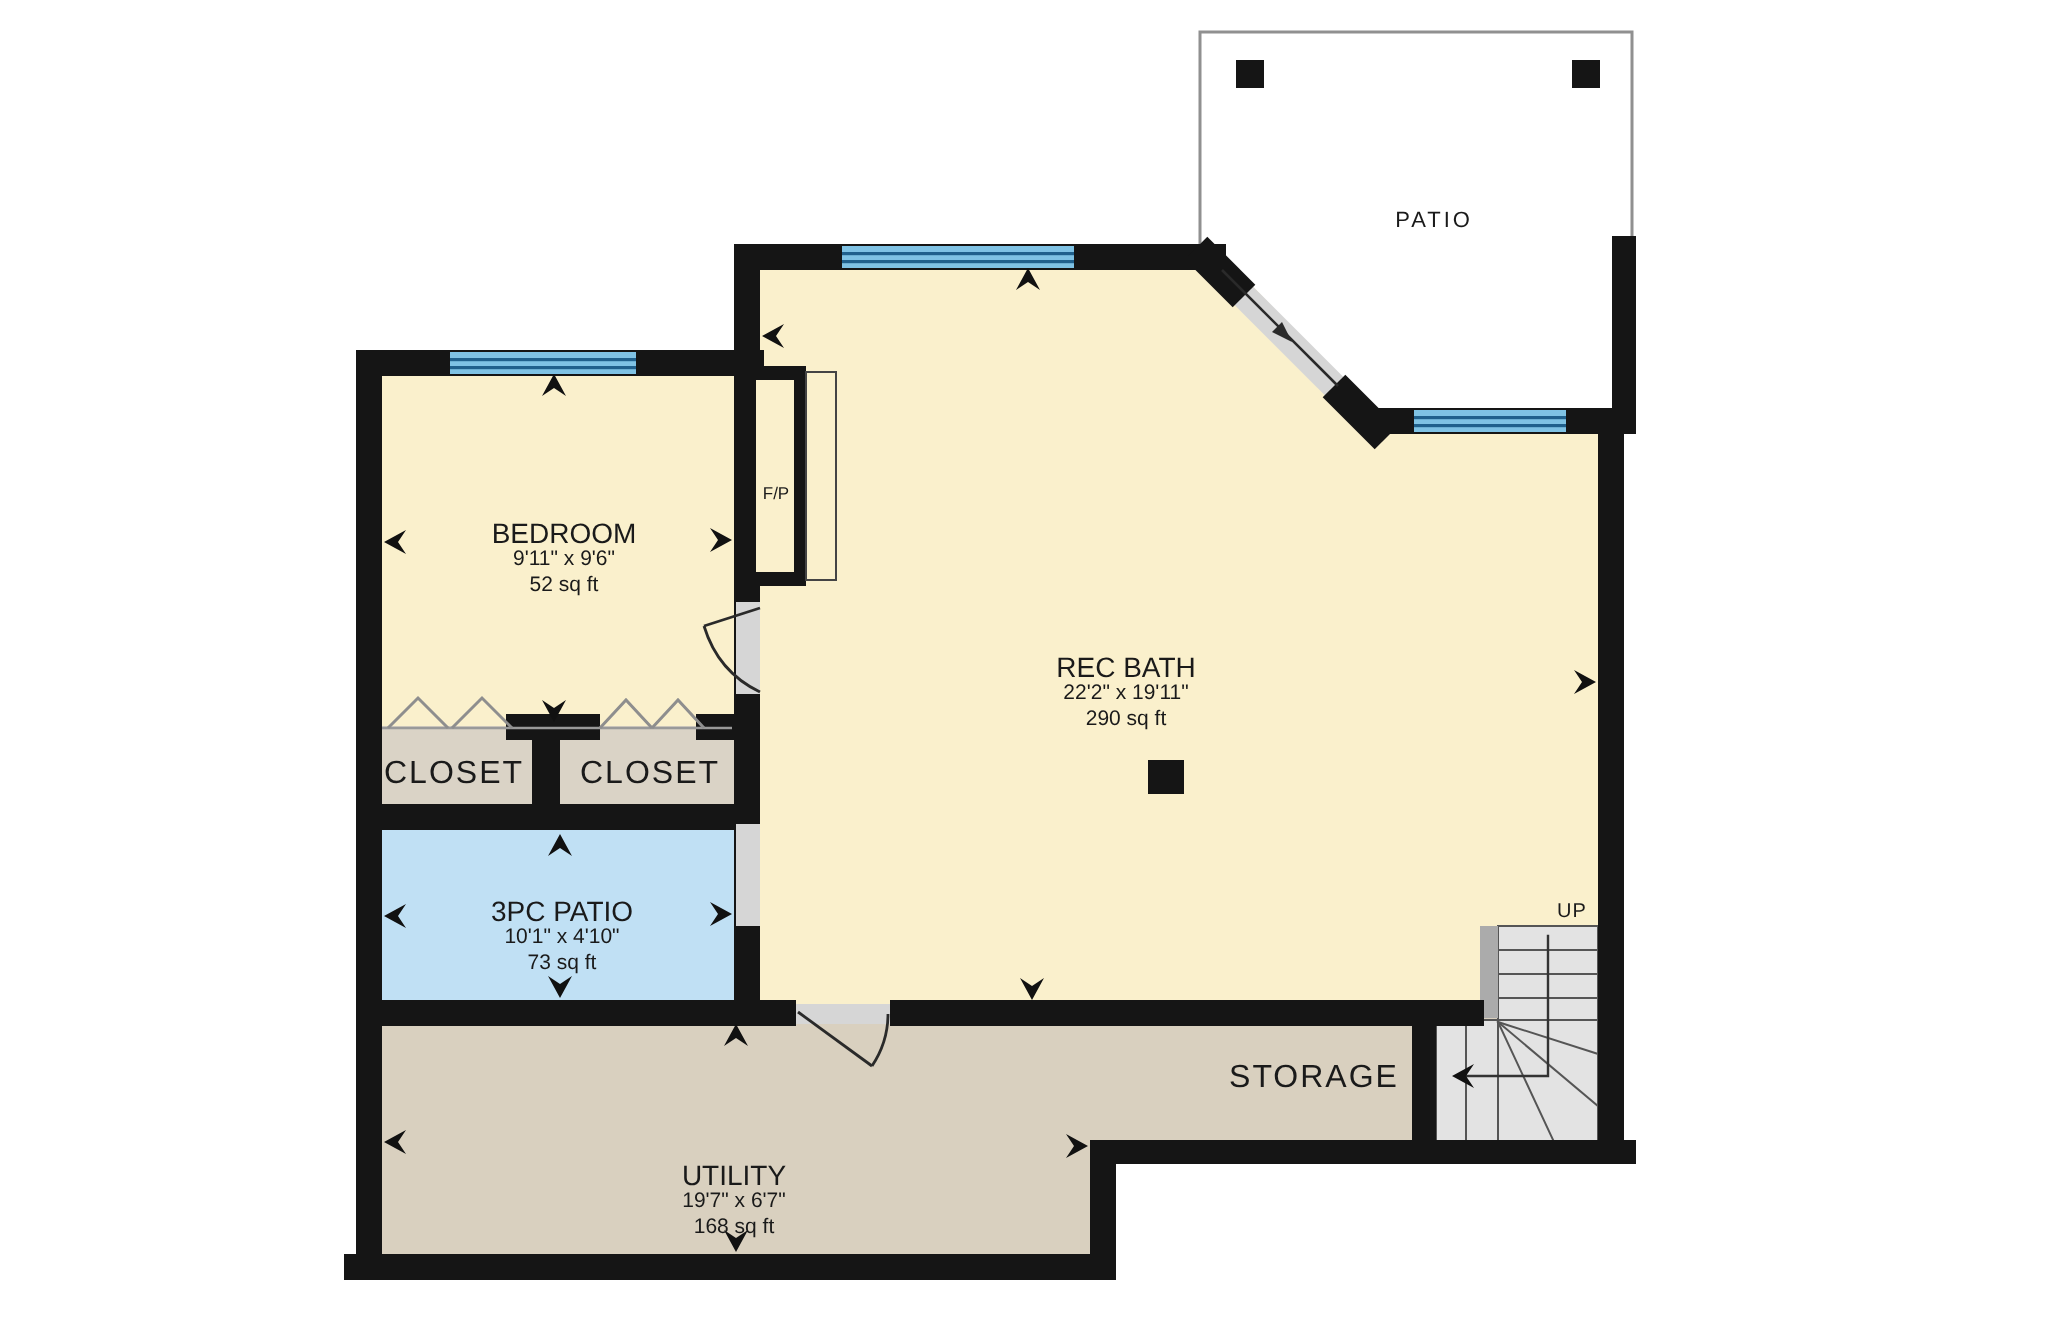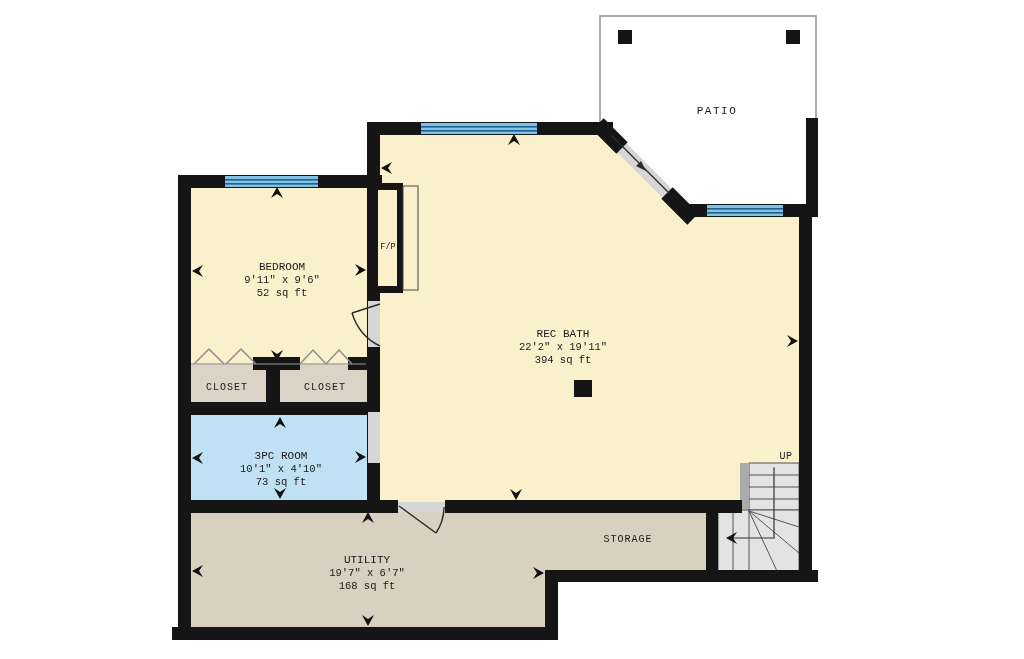--- a/index.html
+++ b/index.html
@@ -1,23 +1,23 @@
 <!DOCTYPE html>
 <html style="--wall: #151515; --cream: #FAF0CC; --closet-tan: #DAD3C6; --utility-tan: #D9D0BF; --bath-blue: #C0E0F4; --window-blue: #7FC2E4; --window-line: #20608C; --stair-gray: #E3E3E3; --stair-strip: #ABABAB; --stair-line: #555555; --opening: #D6D6D6; --patio-border: #909090; --door-line: #2A2A2A; --chevron: #8E8E8E; --text: #1A1A1A; --arrow: #111111;"><head>
 <meta charset="utf-8">
 <style>
   html,body{margin:0;padding:0;background:#fff;}
   .plan{position:relative;width:1024px;height:659px;background:#fff;overflow:hidden;
         font-family:"Liberation Sans",sans-serif;}
   .plan svg{position:absolute;left:0;top:0;}
   .lbl{position:absolute;transform:translate(-50%,-50%);text-align:center;
-       color:var(--text);font-size:11px;line-height:13px;white-space:nowrap;font-family:Liberation Mono, monospace;}
-  .lbl .rname{font-size:11px;margin-top:18px;}
+       color:var(--text);font-size:11px;line-height:13px;white-space:nowrap;}
+  .lbl .rname{font-size:14px;margin-top:18px;}
   .lbl .rdims,.lbl .rarea{font-size:10.5px;}
-  .small{font-size:10px;letter-spacing:1px;}
+  .small{font-size:16px;letter-spacing:1px;}
   .tiny{font-size:8.5px;letter-spacing:0;text-align:center;}
   .up{font-size:10px;letter-spacing:0.5px;text-align:center;}
   .patio-lbl{font-size:11px;letter-spacing:1.5px;}
 </style>
 </head>
 <body>
 
 <div class="plan">
 
   <svg width="1024" height="659" viewBox="0 0 1024 659">
@@ -159,35 +159,35 @@
 
   <div class="lbl" style="left:282px;top:271px;">
     <div class="rname">BEDROOM</div>
     <div class="rdims">9'11" x 9'6"</div>
     <div class="rarea">52 sq ft</div>
   </div>
 
   <div class="lbl" style="left:563px;top:338px;">
     <div class="rname">REC BATH</div>
     <div class="rdims">22'2" x 19'11"</div>
-    <div class="rarea">394 sq ft</div>
+    <div class="rarea">290 sq ft</div>
   </div>
 
   <div class="lbl" style="left:281px;top:460px;">
-    <div class="rname">3PC ROOM</div>
+    <div class="rname">3PC PATIO</div>
     <div class="rdims">10'1" x 4'10"</div>
     <div class="rarea">73 sq ft</div>
   </div>
 
-  <div class="lbl" style="left:367px;top:564px;">
+  <div class="lbl" style="left:367px;top:592px;">
     <div class="rname">UTILITY</div>
     <div class="rdims">19'7" x 6'7"</div>
     <div class="rarea">168 sq ft</div>
   </div>
 
   <div class="lbl small" style="left:227px;top:387px;">CLOSET</div>
   <div class="lbl small" style="left:325px;top:387px;">CLOSET</div>
-  <div class="lbl small" style="left:628px;top:539px;">STORAGE</div>
+  <div class="lbl small" style="left:657px;top:539px;">STORAGE</div>
   <div class="lbl patio-lbl" style="left:717px;top:111px;">PATIO</div>
   <div class="lbl up" style="left:786px;top:456px;">UP</div>
   <div class="lbl tiny" style="left:388px;top:247px;">F/P</div>
 
 </div>
 
 </body></html>

